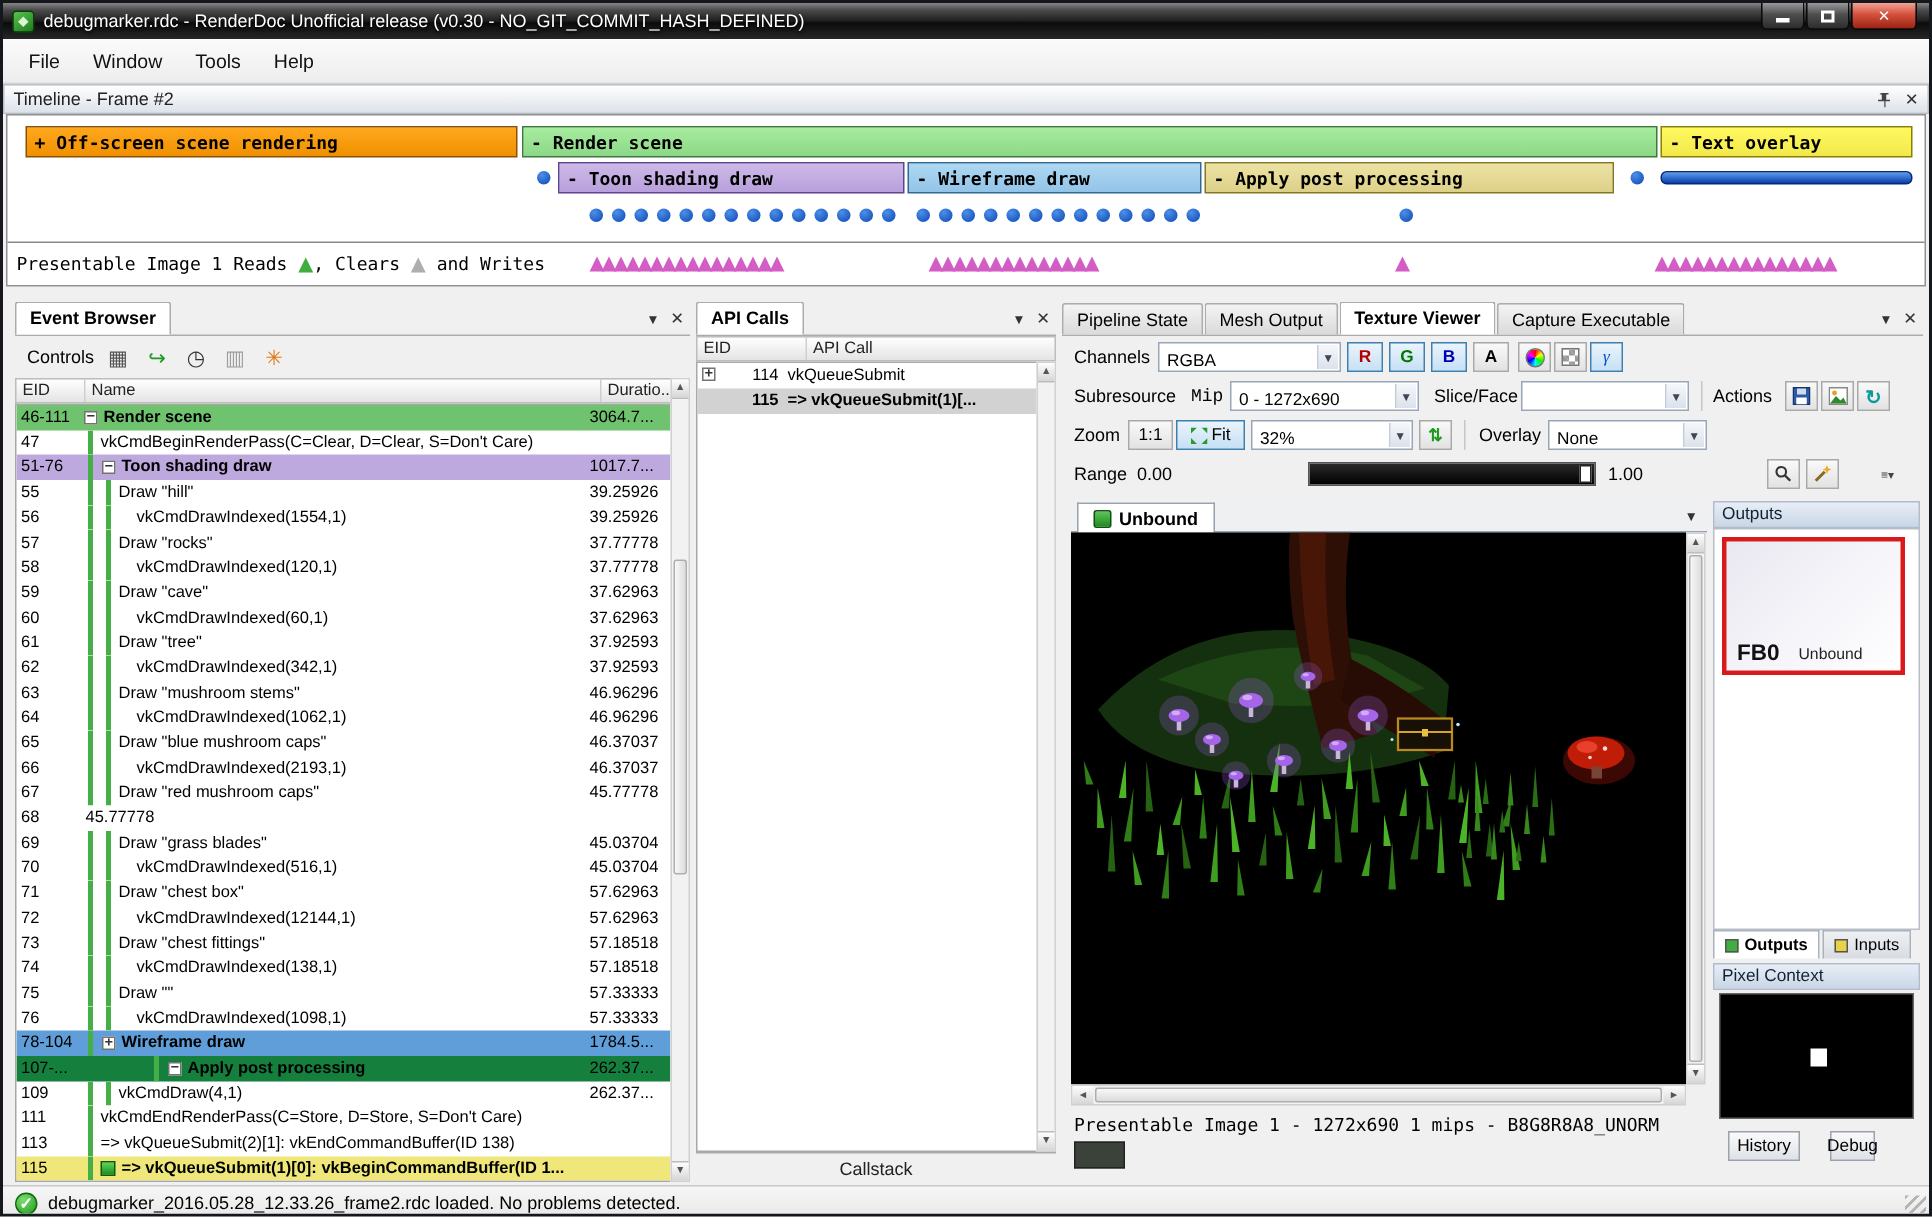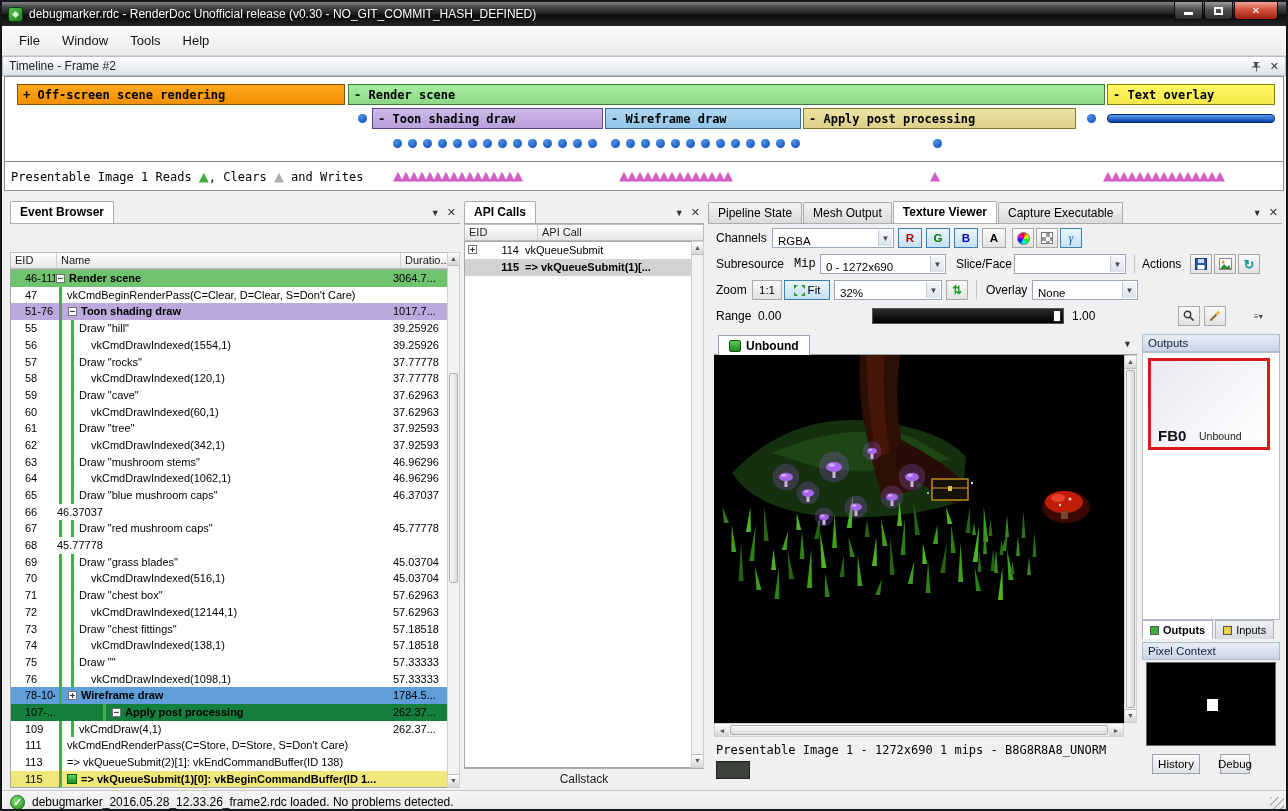--- a/index.html
+++ b/index.html
@@ -75,21 +75,21 @@
     background:linear-gradient(#ffffff,#e4e4e4); border:1px solid #bdbdbd; font-size:11px; color:#222; }
   .gridhead > div { padding:1px 4px; border-right:1px solid #cecece; overflow:hidden; white-space:nowrap; }
   #eb-head { top:50px; }
   .c-eid { width:46px; flex:0 0 auto; }
   .c-name { flex:1; }
   .c-dur { width:58px; flex:0 0 auto; border-right:none !important; }
   #eb-rows { position:absolute; top:67px; bottom:0; left:0; right:13px;
     background:#fff; border:1px solid #a8a8a8; border-right:none; overflow:hidden; }
   .eb-row { display:flex; height:16.7px; line-height:16.5px; font-size:11px;
     white-space:nowrap; align-items:center; color:#000; }
-  .eb-eid { width:44px; flex:0 0 auto; padding:0 14px; overflow:hidden; }
+  .eb-eid { width:44px; flex:0 0 auto; padding:0 3px; overflow:hidden; }
   .eb-name { flex:1; display:flex; align-items:center; overflow:hidden; height:100%; }
   .eb-dur { width:56px; flex:0 0 auto; padding:0 2px; overflow:hidden; }
   .guide { width:12px; height:100%; flex:0 0 auto;
     background:linear-gradient(to right,transparent 4px,#46ae46 4px,#46ae46 7px,transparent 7px); }
   .spacer { width:12px; height:100%; flex:0 0 auto; }
   .exp { width:9px; height:9px; flex:0 0 auto; border:1px solid #737373; background:#fff;
     font:bold 9px/7px "DejaVu Sans Mono",monospace; text-align:center; margin:0 4px 0 1px; color:#333; }
   .cur-marker { width:10px; height:10px; flex:0 0 auto; background:linear-gradient(#5ed45e,#1e8c1e);
     border:1px solid #0c5a0c; margin-right:4px; }
   .bold { font-weight:bold; }
@@ -272,20 +272,28 @@
 </div>
 
 <div class="dockpanel" id="event-browser">
   <div class="tabbar">
     <div class="tab active">Event Browser</div>
     <div class="tabbar-right">
       <span class="dd-arrow">▼</span>
       <span class="x-glyph">✕</span>
     </div>
   </div>
+  <div id="eb-toolbar">
+    <span>Controls</span>
+  <div class="tb-icon" style="color: rgb(85, 85, 85);">▦</div>
+      <div class="tb-icon" style="color: rgb(31, 154, 31);">↪</div>
+      <div class="tb-icon" style="color: rgb(51, 51, 51);">◷</div>
+      <div class="tb-icon" style="color: rgb(158, 158, 158);">▥</div>
+      <div class="tb-icon" style="color: rgb(224, 120, 24);">✳</div>
+    </div>
   <div class="gridhead" id="eb-head">
     <div class="c-eid">EID</div>
     <div class="c-name">Name</div>
     <div class="c-dur">Duratio...</div>
   </div>
   <div id="eb-rows">
       <div class="eb-row bg-green">
         <div class="eb-eid">46-111</div>
         <div class="eb-name">
           <span class="exp">−</span>
@@ -409,20 +417,26 @@
         <div class="eb-eid">65</div>
         <div class="eb-name">
           <span class="guide"></span>
           <span class="guide"></span>
           <span>Draw "blue mushroom caps"</span>
         </div>
         <div class="eb-dur">46.37037</div>
       </div>
       <div class="eb-row">
         <div class="eb-eid">66</div>
+        <div class="eb-name">
+          <span class="guide"></span>
+          <span class="guide"></span>
+          <span class="spacer"></span>
+          <span>vkCmdDrawIndexed(2193,1)</span>
+        </div>
         <div class="eb-dur">46.37037</div>
       </div>
       <div class="eb-row">
         <div class="eb-eid">67</div>
         <div class="eb-name">
           <span class="guide"></span>
           <span class="guide"></span>
           <span>Draw "red mushroom caps"</span>
         </div>
         <div class="eb-dur">45.77778</div>

